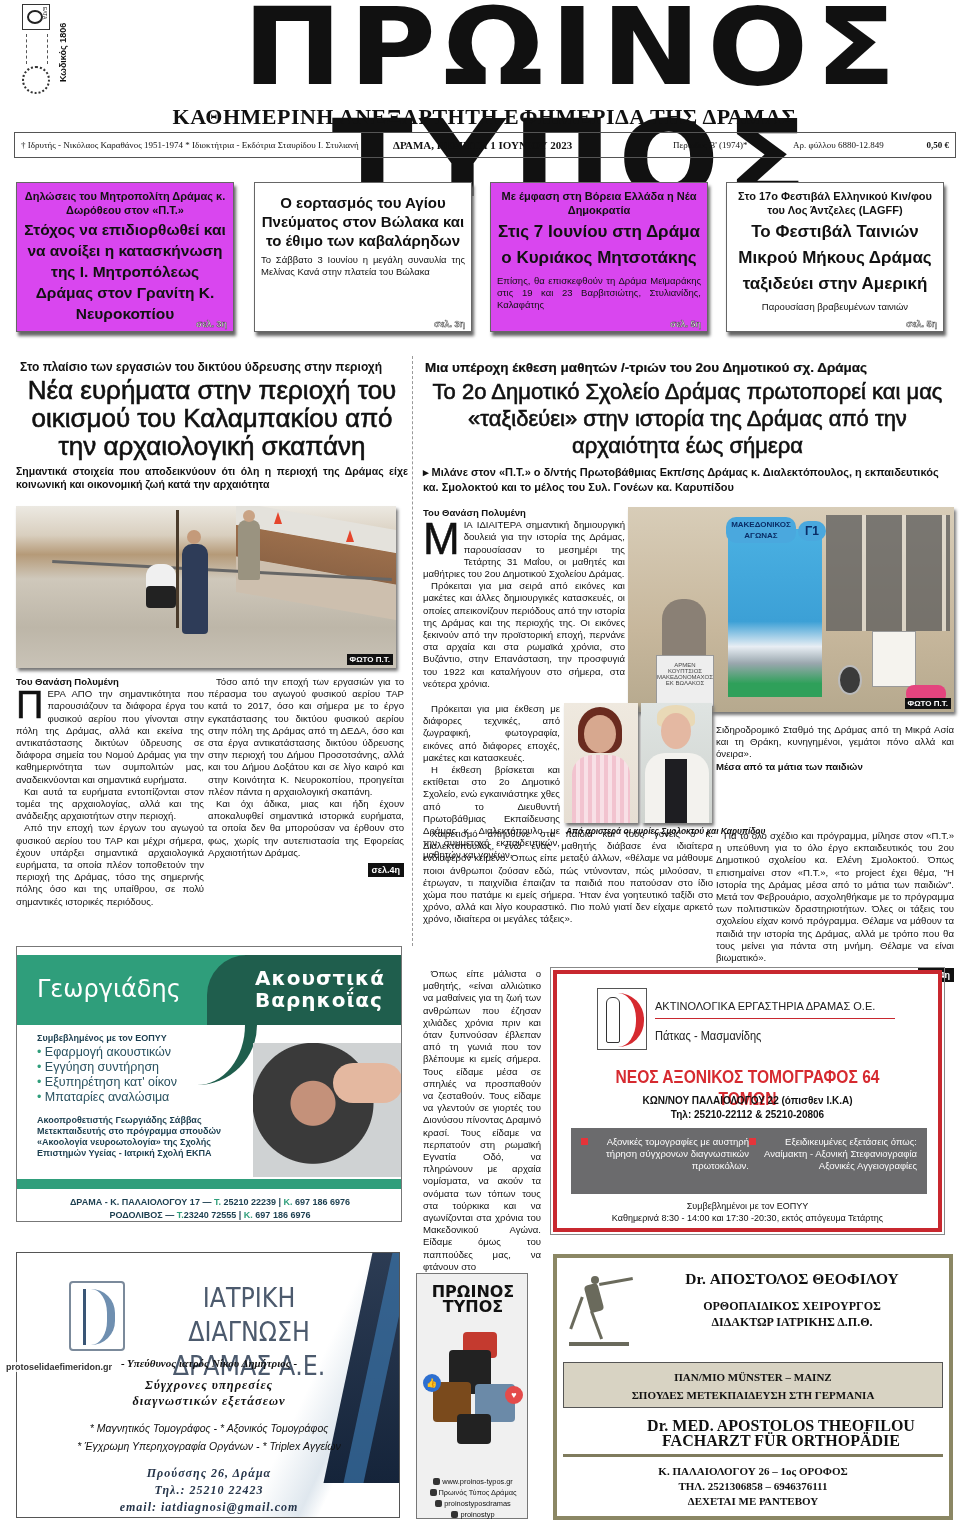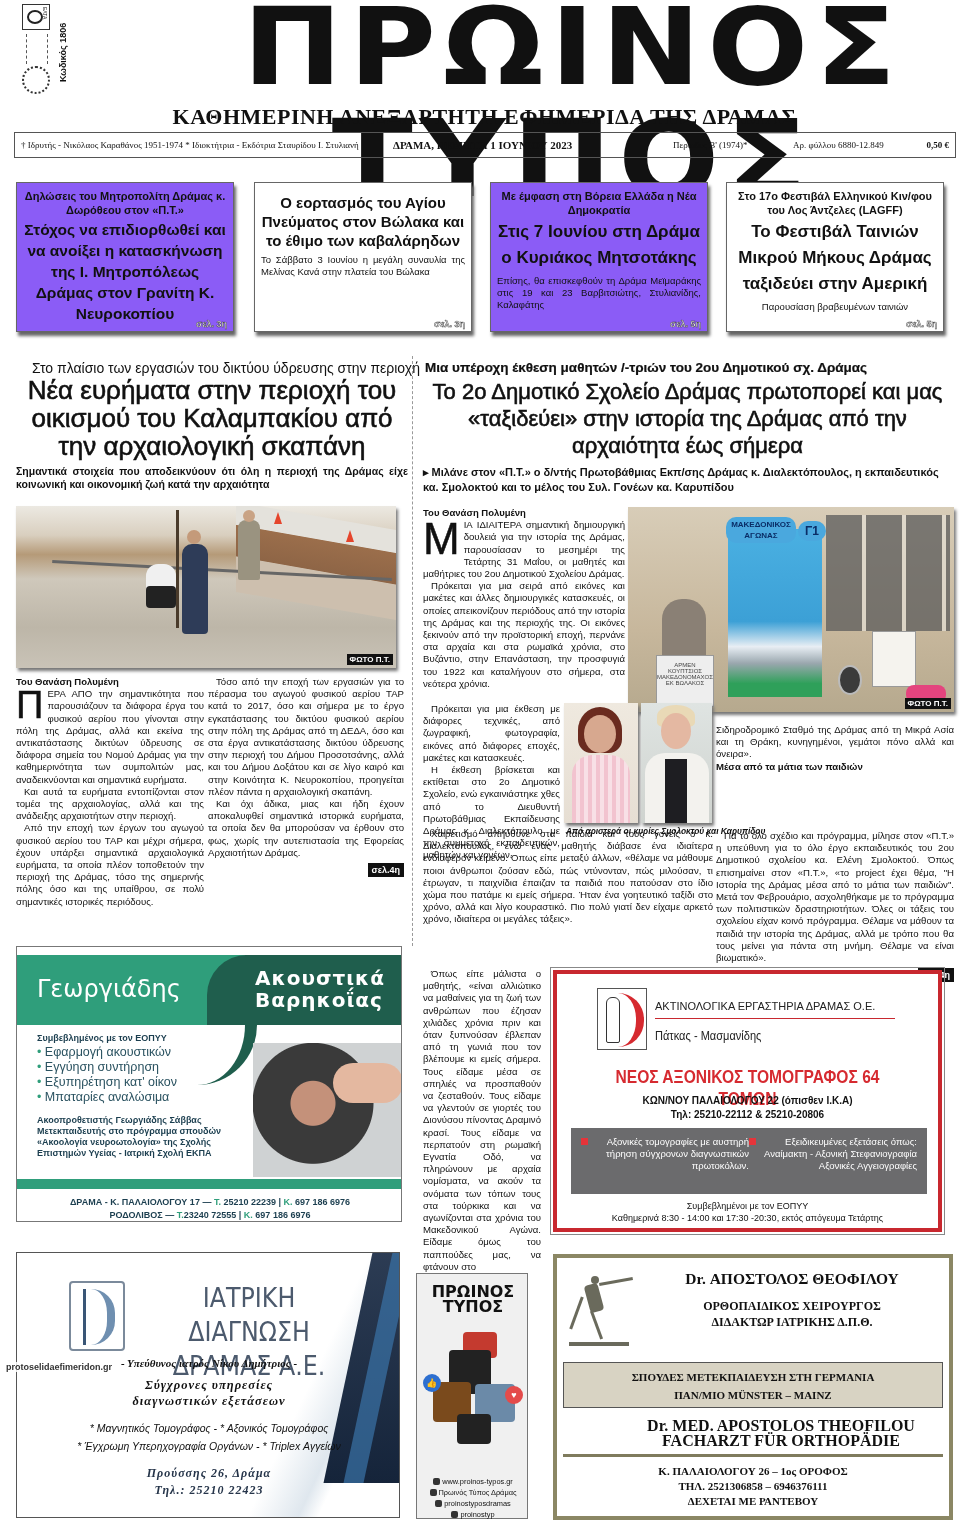--- a/index.html
+++ b/index.html
@@ -18,31 +18,31 @@
   .subtitle { left: 0; width: 969px; top: 104px; text-align: center; font-family: "Liberation Serif", serif; font-weight: bold; font-size: 22px; letter-spacing: 0.5px; }
   .infobar { left: 14px; top: 132px; width: 942px; height: 26px; border: 1px solid #555; font-family: "Liberation Serif", serif; font-size: 9px; display:flex; align-items:center; padding: 0 6px; }
   .infobar .founder { width: 372px; }
   .infobar .date { font-size: 11px; font-weight: bold; width: 280px; }
   .infobar .period { width: 120px; }
   .infobar .issue { width: 110px; }
   .infobar .price { margin-left:auto; font-weight: bold; }
 
   
   .teaser { top: 182px; width: 218px; height: 150px; border: 1px solid #666; box-shadow: 2px 4px 3px #666; text-align: center; padding: 6px 6px; }
-  .teaser.gray { background: #8b5cf6; }
+  .teaser.gray { background: #d946ef; }
   .teaser.white { background: #fff; }
   .teaser .kicker { font-size: 11px; font-weight: bold; line-height: 14px; }
   .teaser .head { font-size: 16px; font-weight: bold; line-height: 20px; margin-top: 2px; }
   .teaser .head.big { font-size: 17px; line-height: 26px; }
   .teaser .sub { font-size: 9.5px; font-weight: normal; line-height: 12px; text-align: justify; margin-top: 4px; }
   .teaser .sub.c { text-align: center; }
   .teaser .page { position:absolute; right: 6px; bottom: 2px; font-size: 9px; color: #fff; -webkit-text-stroke: 0.5px #444; font-weight: bold; }
 
   
-  .a1-kicker { left: 32px; top: 360px; width: 392px; font-size: 14px; font-weight: normal; }
+  .a1-kicker { left: 20px; top: 360px; width: 392px; font-size: 12px; font-weight: bold; }
   .a1-title { left: 16px; top: 376px; width: 392px; text-align: center; font-size: 26px; line-height: 28px; font-weight: normal; -webkit-text-stroke: 0.6px #111; }
   .a1-deck { left: 16px; top: 465px; width: 392px; font-size: 10.5px; font-weight: bold; line-height: 13px; text-align: justify; }
   .photo { overflow: hidden; box-shadow: 2px 3px 3px #777; }
   .photo .tag { position:absolute; right: 3px; bottom: 3px; background: #111; color: #fff; font-size: 8px; font-weight: bold; padding: 1px 3px; }
   .excav { left: 16px; top: 506px; width: 380px; height: 162px; background: linear-gradient(180deg, #ece9e2 0%, #d9cfbf 18%, #b59a78 30%, #cfc8bb 45%, #bdb6a8 75%, #c9c3b7 100%); }
   .excav .trench { position:absolute; left: 220px; top: 10px; width: 160px; height: 90px; background: linear-gradient(180deg,#e4e2dc 0%, #e4e2dc 25%, #9b6e4b 26%, #8e6546 60%, #cdbfae 61%); transform: skewY(10deg); }
   .excav .pole { position:absolute; left: 160px; top: 4px; width: 3px; height: 118px; background:#4a3b2b; }
   .excav .bar { position:absolute; left: 36px; top: 63px; width: 340px; height: 3px; background:#666; transform: rotate(3deg); }
   .excav .man1 { position:absolute; left: 166px; top: 38px; width: 26px; height: 90px; background: #2e3c58; border-radius: 10px 10px 4px 4px; }
   .excav .man1::before { content:""; position:absolute; left:5px; top:-14px; width:14px; height:14px; border-radius:50%; background:#c49a7a; }
@@ -356,20 +356,21 @@
     <div>Σύγχρονες υπηρεσίες</div>
     <div>διαγνωστικών εξετάσεων</div>
   </div>
   <div class="list">
     <div>* Μαγνητικός Τομογράφος - * Αξονικός Τομογράφος</div>
     <div>* Έγχρωμη Υπερηχογραφία Οργάνων - * Triplex Αγγείων</div>
   </div>
   <div class="contact">
     <div>Προύσσης 26, Δράμα</div>
     <div>Τηλ.: 25210 22423</div>
+    <div>email: iatdiagnosi@gmail.com</div>
   </div>
 </div>
 <div class="abs watermark">protoselidaefimeridon.gr</div>
 
 <div class="abs ad-pt">
   <div class="plogo">
     <div>ΠΡΩΙΝΟΣ</div>
     <div>ΤΥΠΟΣ</div>
   </div>
   <div class="phones">
@@ -399,22 +400,22 @@
     <div class="b" style="left:0;top:76px;width:60px;height:4px;"></div>
   </div>
   <div class="t" style="top:12px;font-size:15.5px;">Dr. ΑΠΟΣΤΟΛΟΣ ΘΕΟΦΙΛΟΥ</div>
   <div class="t" style="top:40px;font-size:12px;line-height:16px;">
     <div>ΟΡΘΟΠΑΙΔΙΚΟΣ ΧΕΙΡΟΥΡΓΟΣ</div>
     <div>ΔΙΔΑΚΤΩΡ ΙΑΤΡΙΚΗΣ Δ.Π.Θ.</div>
     <div style="text-decoration:underline;margin-top:48px;">τ. ΙΑΤΡΟΣ Κ.Α.Τ. ΑΘΗΝΩΝ</div>
   </div>
   <div class="band"></div>
   <div class="c" style="top:110px;font-size:11px;line-height:18px;">
+    <div>ΠΑΝ/ΜΙΟ MÜNSTER – MAINZ</div>
     <div>ΣΠΟΥΔΕΣ ΜΕΤΕΚΠΑΙΔΕΥΣΗ ΣΤΗ ΓΕΡΜΑΝΙΑ</div>
-    <div>ΠΑΝ/ΜΙΟ MÜNSTER – MAINZ</div>
   </div>
   <div class="c" style="top:160px;font-size:16px;line-height:15px;margin-left:28px;">
     <div>Dr. MED. APOSTOLOS THEOFILOU</div>
     <div>FACHARZT FÜR ORTHOPÄDIE</div>
   </div>
   <div class="rule"></div>
   <div class="c" style="top:206px;font-size:11px;line-height:15px;">
     <div>Κ. ΠΑΛΑΙΟΛΟΓΟΥ 26 – 1ος ΟΡΟΦΟΣ</div>
     <div>ΤΗΛ. 2521306858 – 6946376111</div>
     <div>ΔΕΧΕΤΑΙ ΜΕ ΡΑΝΤΕΒΟΥ</div>

